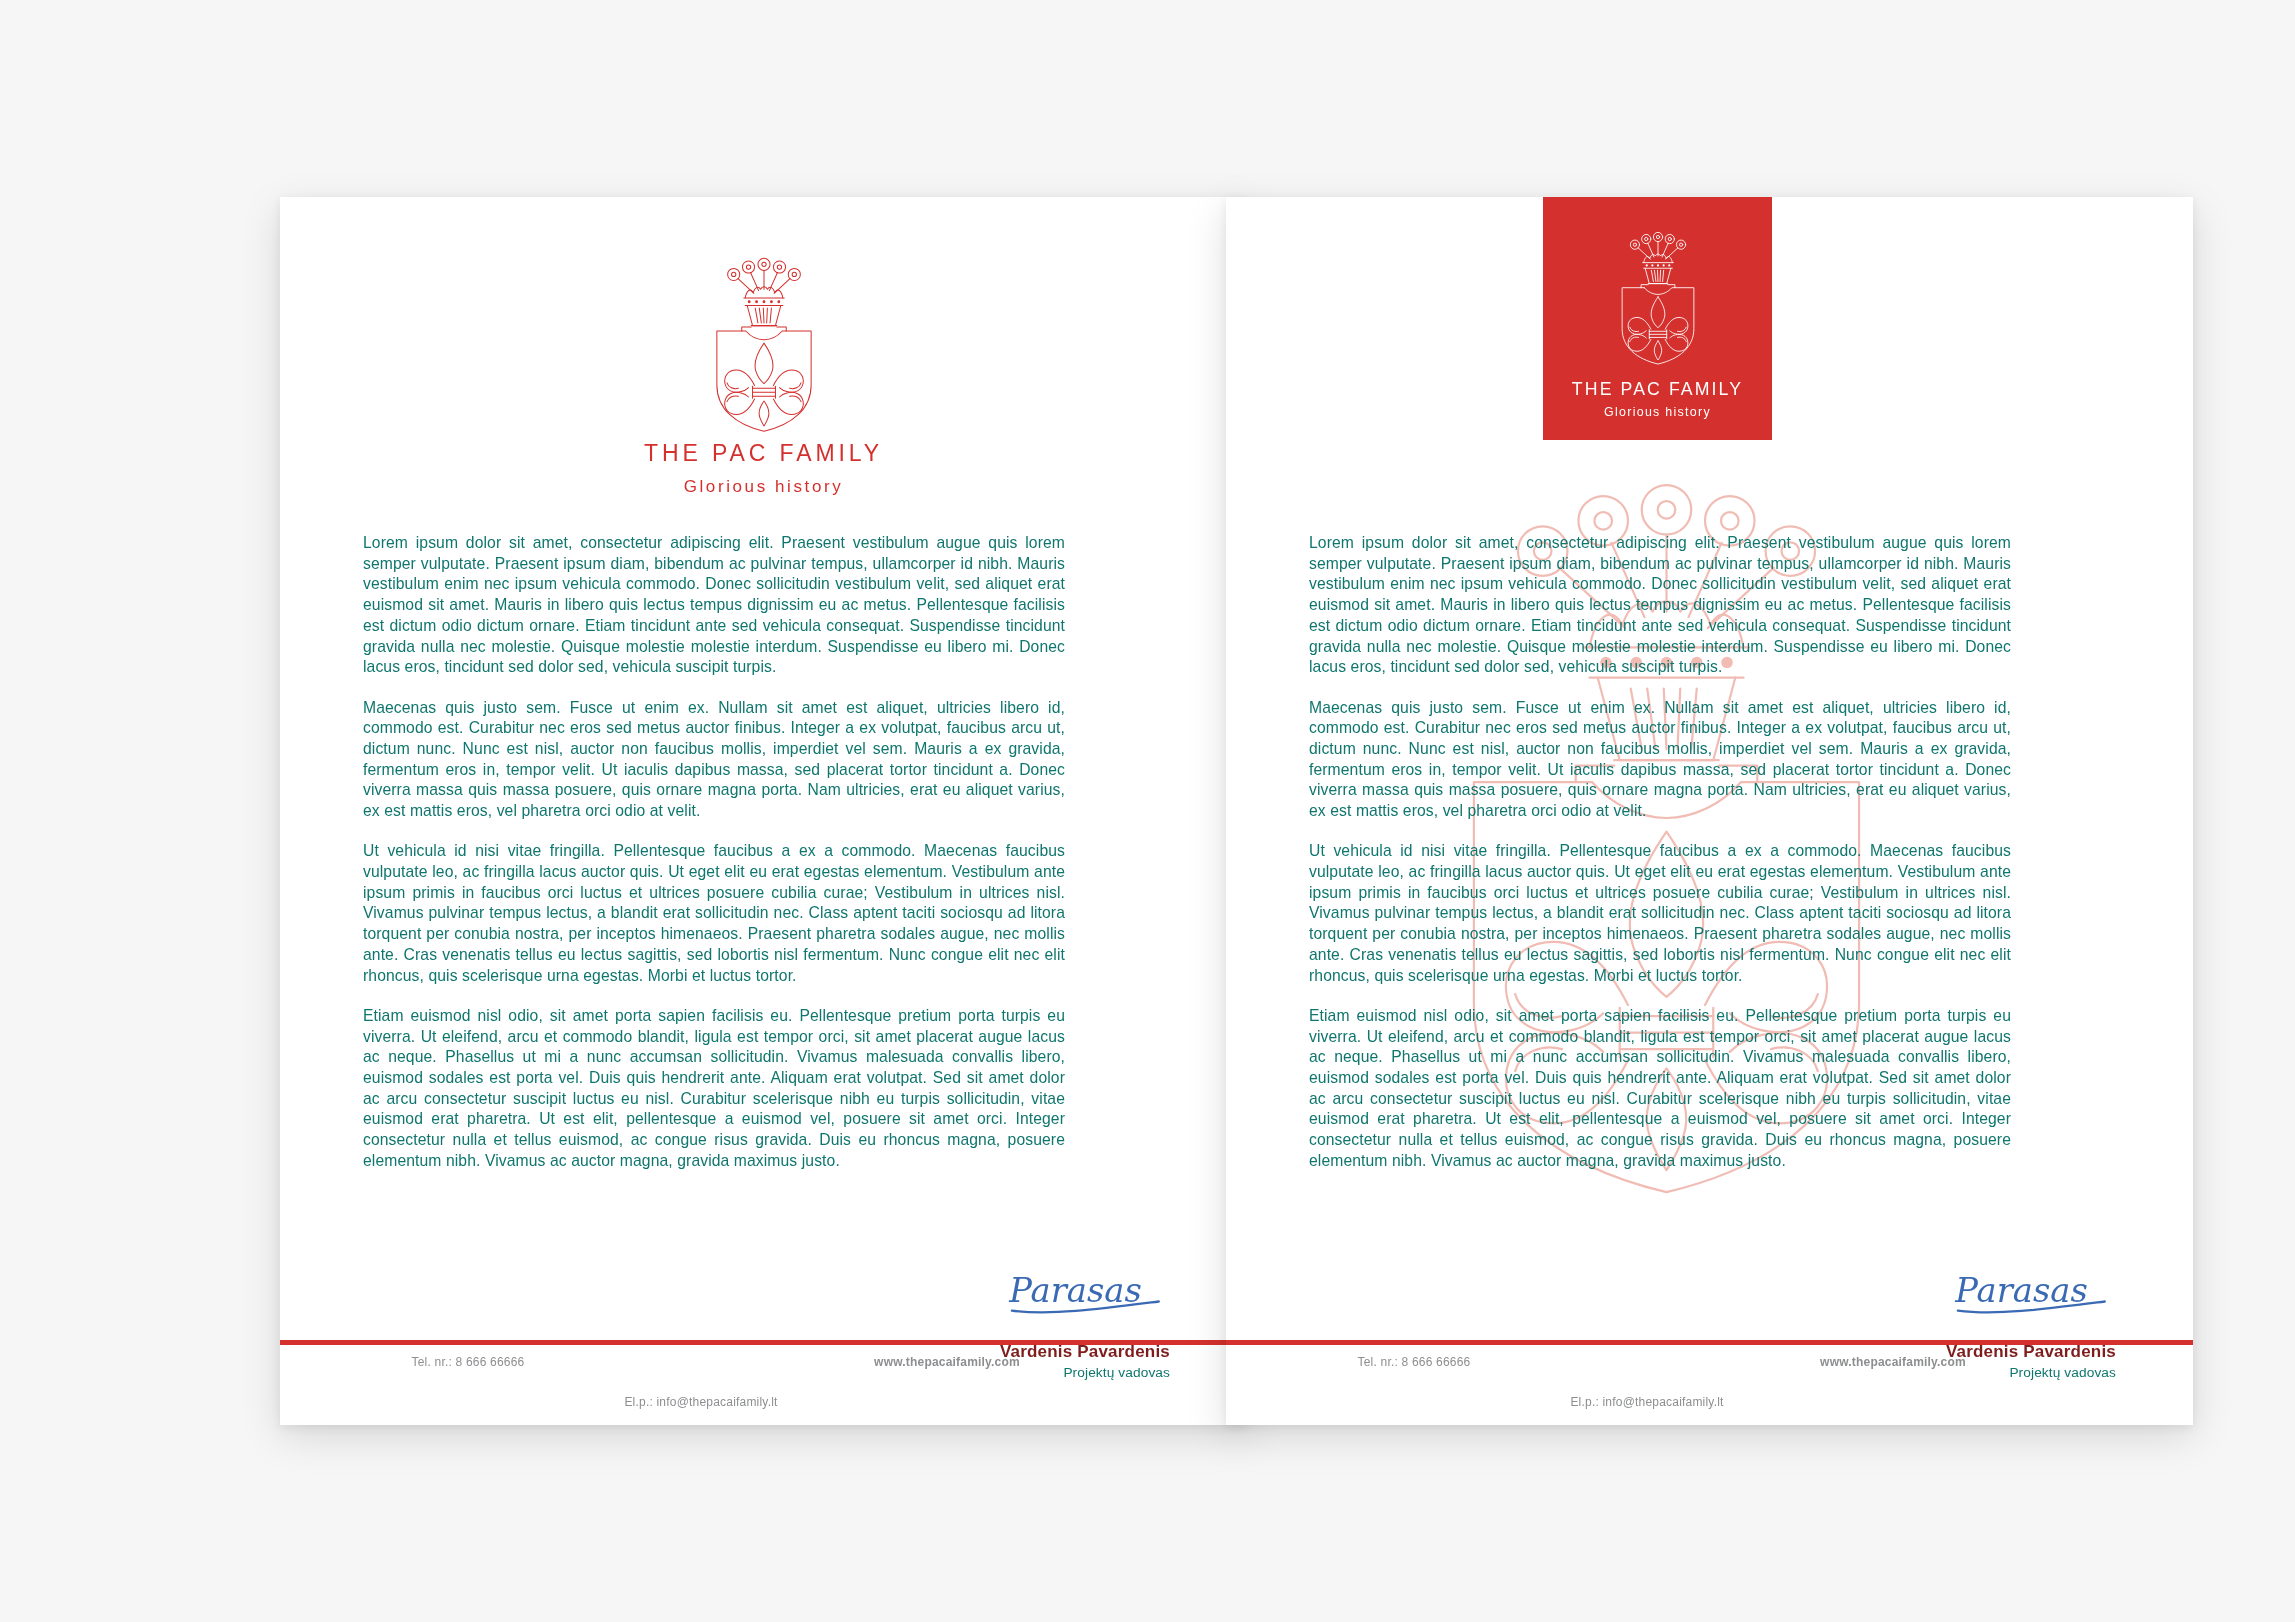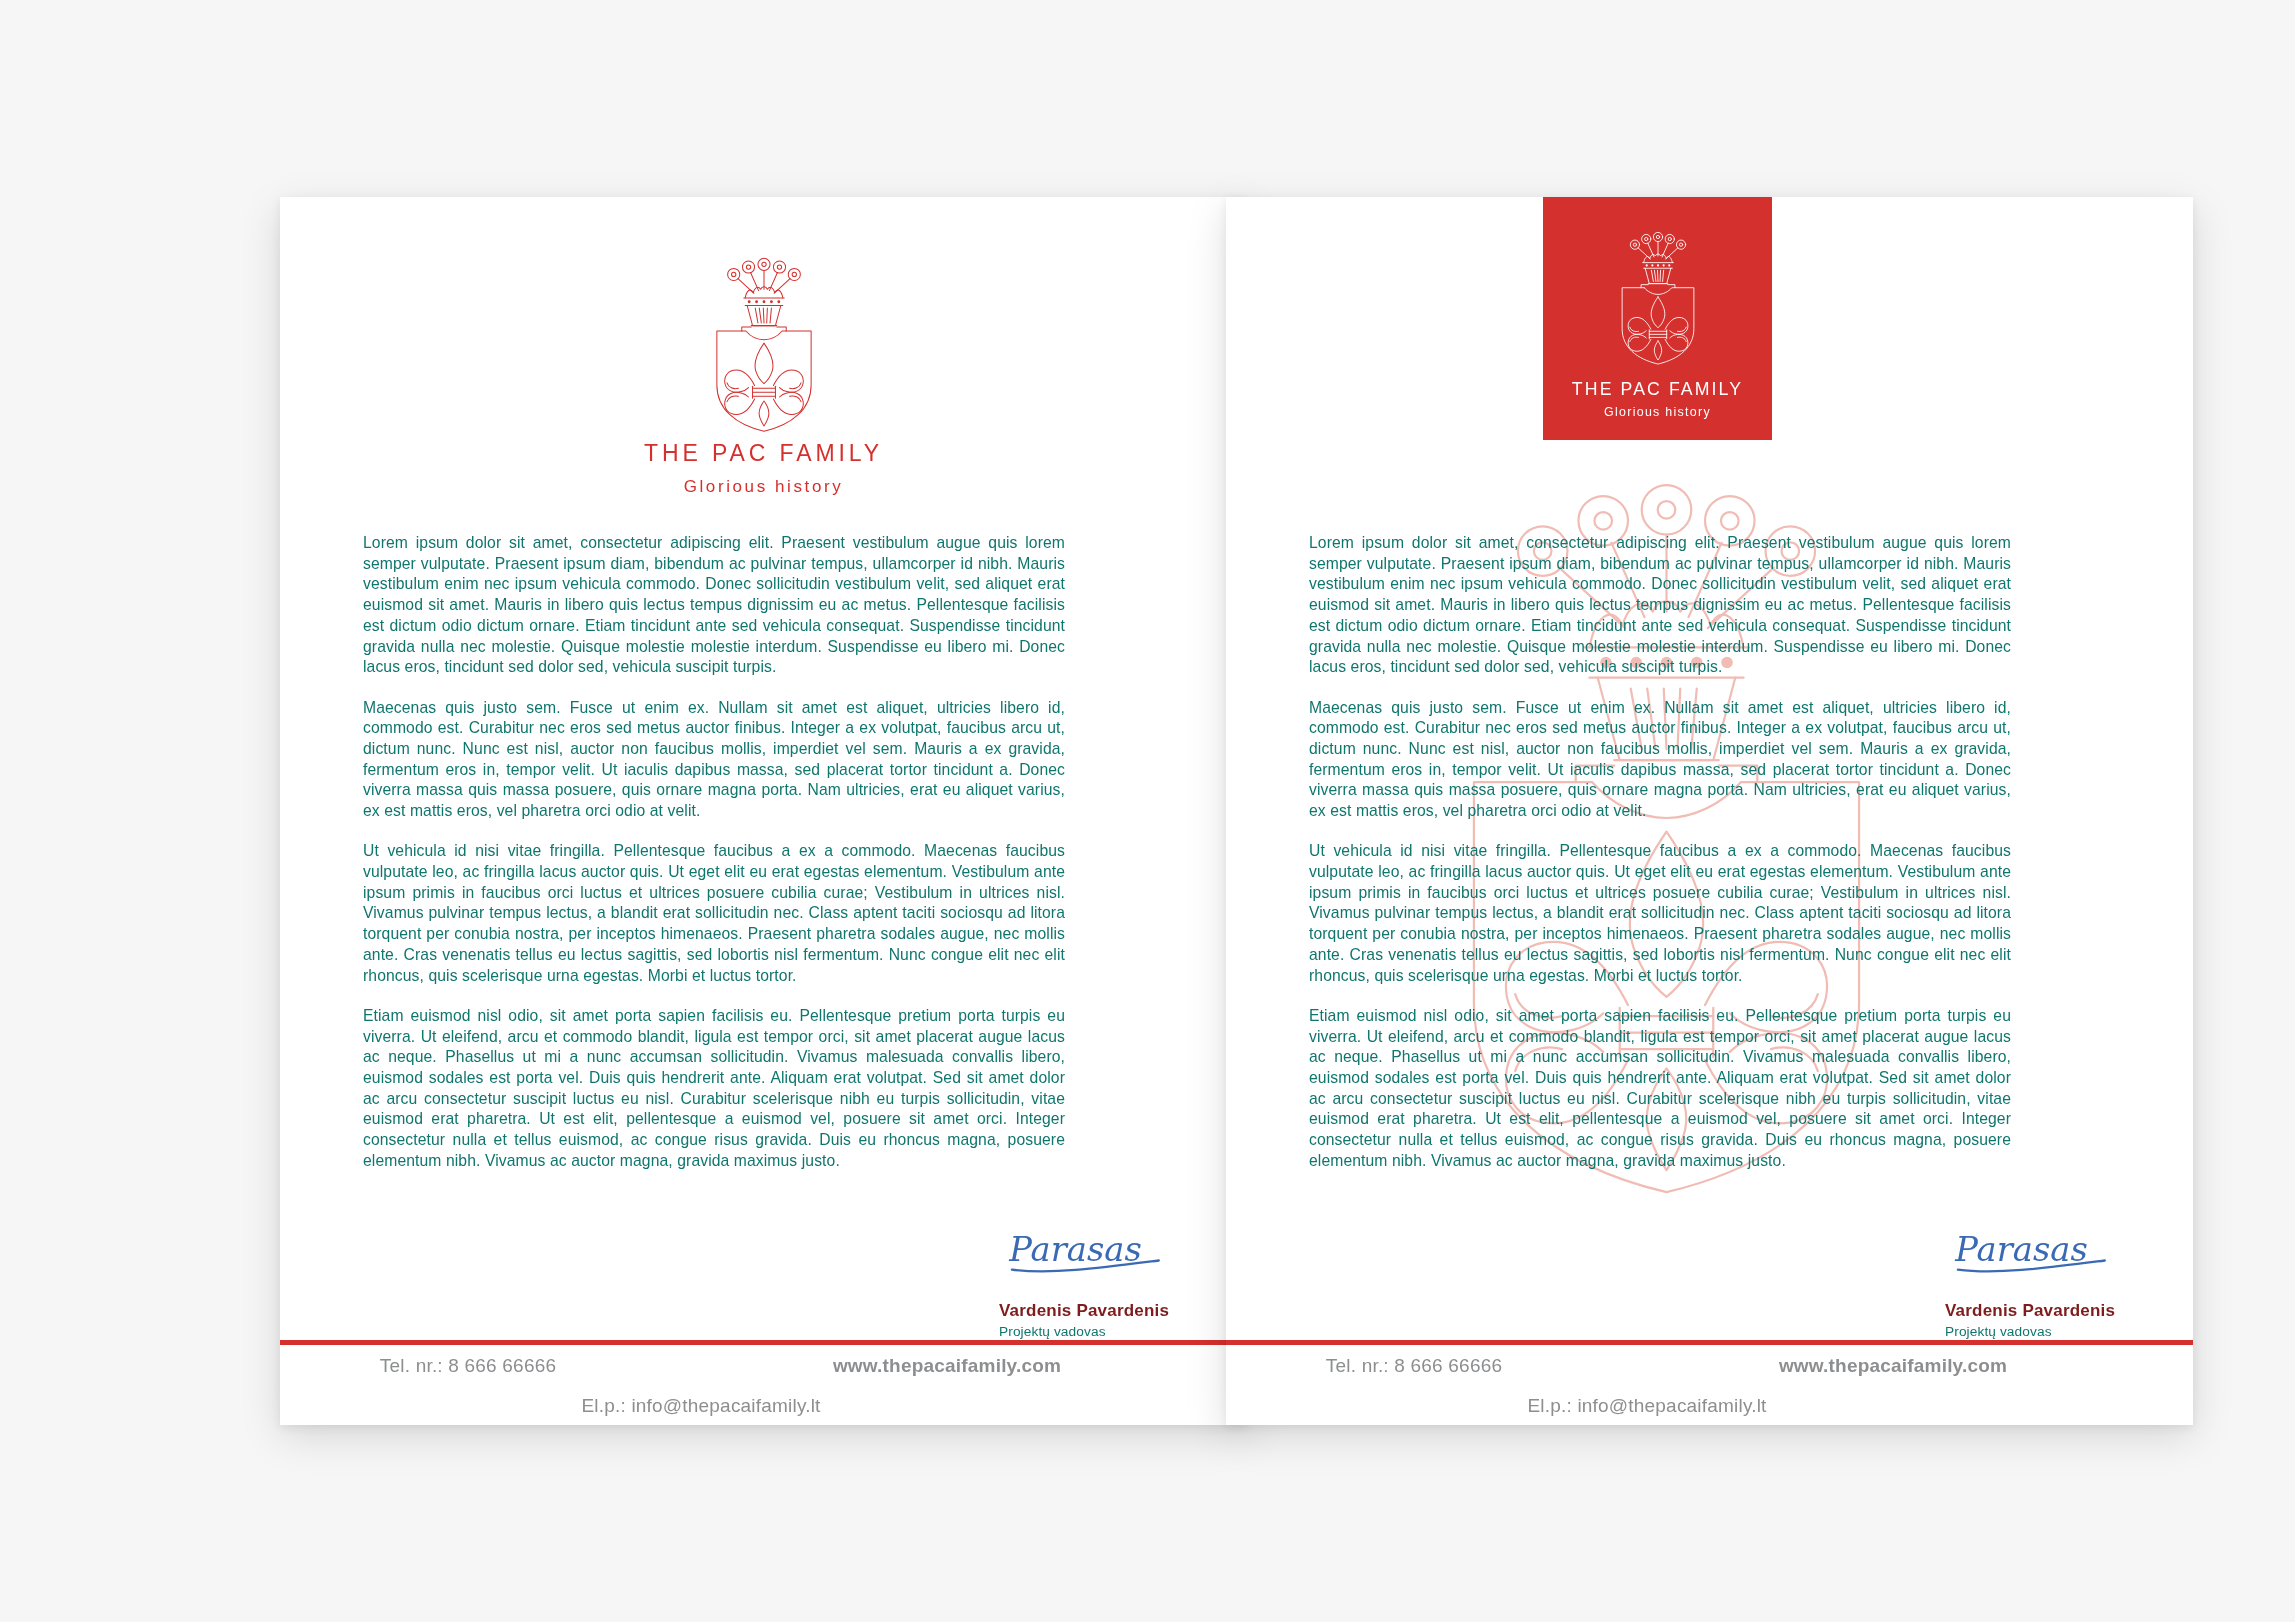--- a/index.html
+++ b/index.html
@@ -34,29 +34,29 @@
   
   .watermark{position:absolute;top:277px;left:234px;width:413px;height:743px;z-index:0;}
 
   
   .body-text{position:absolute;top:336px;left:83px;width:702px;z-index:1;
              color:#0f766e;font-size:15.7px;line-height:20.7px;font-weight:300;
              text-align:justify;letter-spacing:0.1px;}
   .body-text p{margin:0 0 19.6px 0;}
 
   
-  .sig-block{position:absolute;top:1031px;right:77px;width:171px;text-align:left;z-index:2;}
+  .sig-block{position:absolute;top:1072px;right:77px;width:171px;text-align:right;z-index:2;}
   .sig-svg{display:block;margin:0 auto;width:160px;height:52px;}
   .sig-name{margin-top:21px;color:#7f1d1d;font-size:17px;font-weight:700;letter-spacing:0.2px;white-space:nowrap;}
   .sig-title{margin-top:2.6px;color:#0f766e;font-size:13.7px;font-weight:400;letter-spacing:0.1px;white-space:nowrap;}
 
   
   .footer-rule{position:absolute;top:1143px;left:0;right:0;height:4.6px;background:#d4302d;}
   .footer-item{position:absolute;top:1158px;transform:translateX(-50%);color:#8d8e90;
-               font-size:19px;letter-spacing:0.2px;white-space:nowrap;}
+               font-size:12px;letter-spacing:0.2px;white-space:nowrap;}
   .f-tel{left:188px;} .f-email{left:421px;margin-top:40px;} .f-web{left:667px;font-weight:bold;}
 </style>
 </head>
 <body>
 
 <svg width="0" height="0" style="position:absolute" aria-hidden="true">
   <defs>
     <symbol id="crest" viewBox="0 0 150 270">
       <g fill="none" stroke="currentColor" stroke-linecap="round" stroke-linejoin="round">
 

